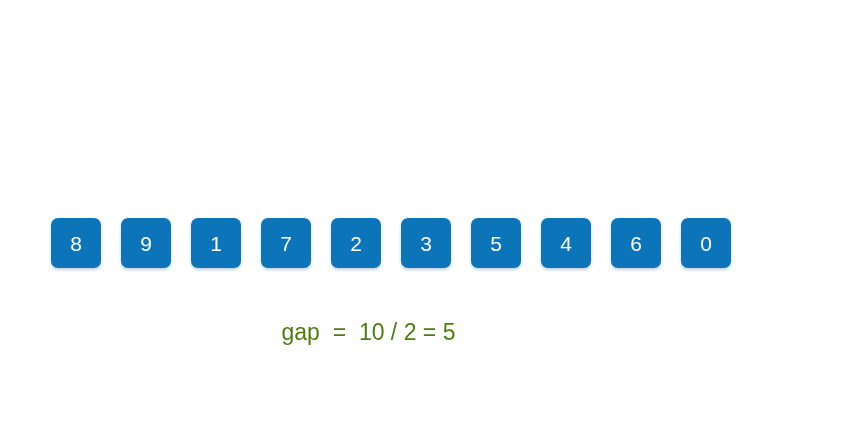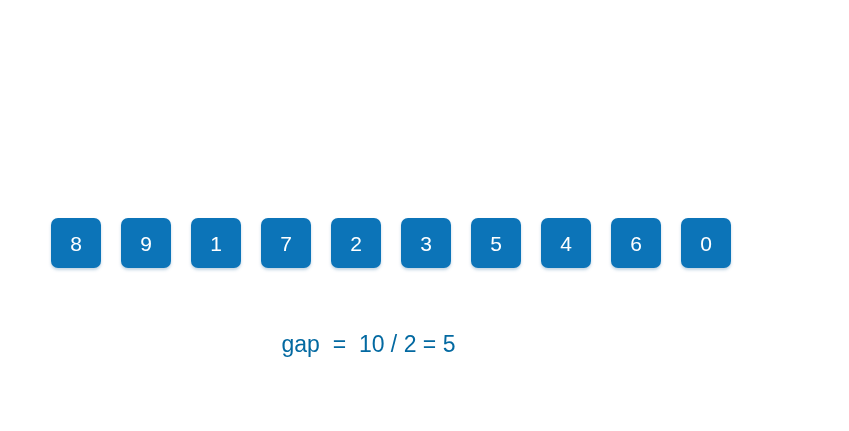--- a/index.html
+++ b/index.html
@@ -58,28 +58,27 @@
     user-select: none;
   }
 
   
   #gap-caption {
     position: absolute;
     left: 0;
     top: 317px;
     width: 737px;
     text-align: center;
-    color: #0369a1;
+    color: #4d7c0f;
     font-family: "Liberation Sans", sans-serif;
     font-size: 23px;
     font-weight: 400;
     line-height: 30px;
     white-space: pre;
     user-select: none;
-    margin-top: 12px;
   }
 </style>
 </head>
 <body>
 
 <div id="canvas">
 
   <div id="array-row">
 
     <div class="array-cell">

